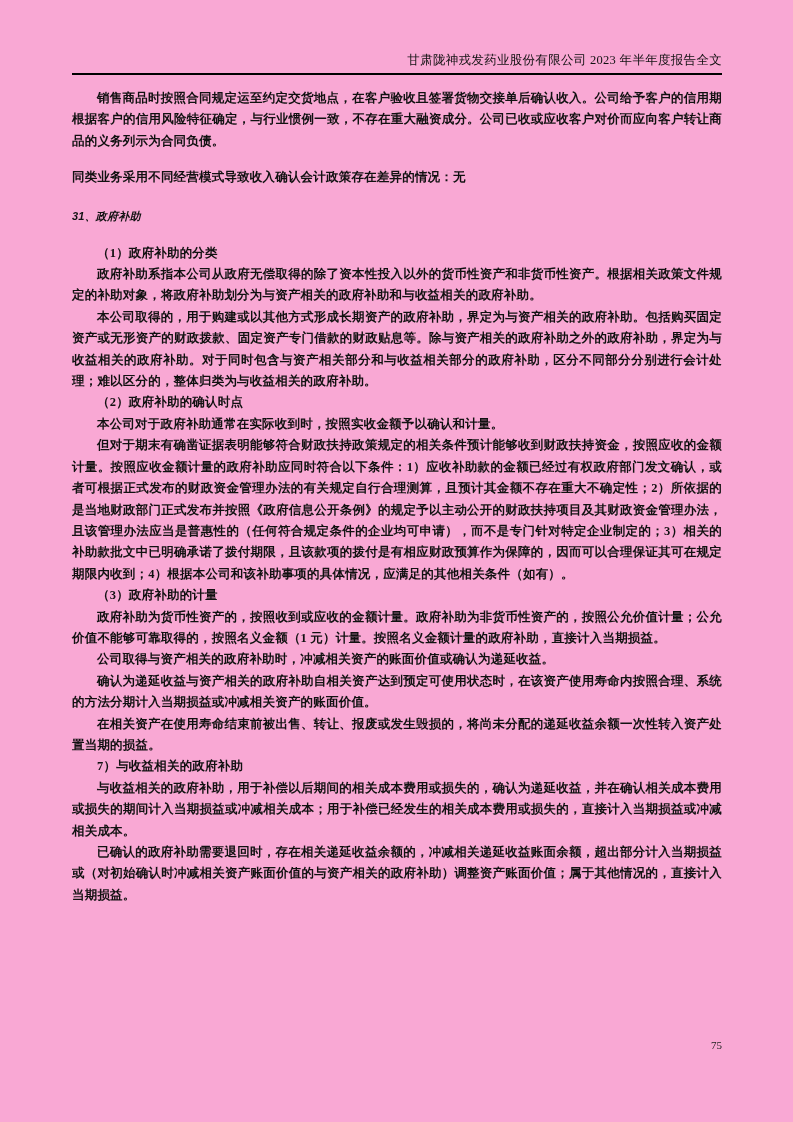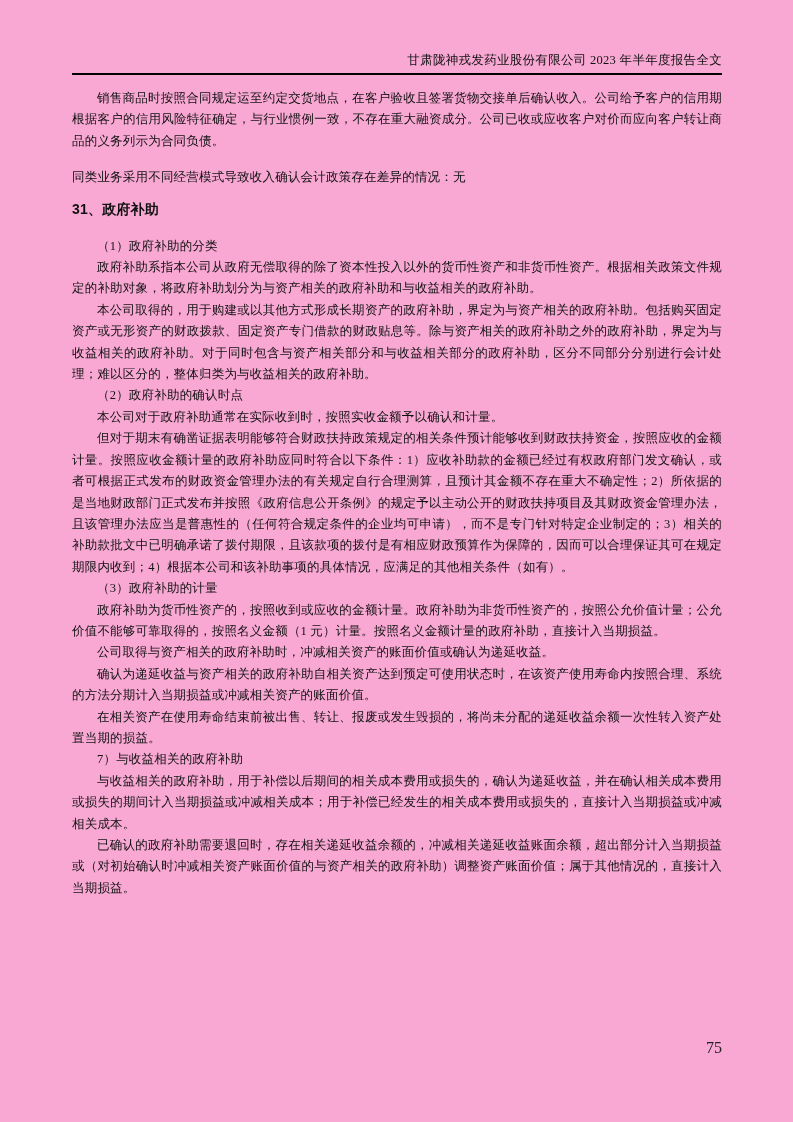--- a/index.html
+++ b/index.html
@@ -29,40 +29,42 @@
     top: 88px;
     left: 72px;
     width: 650px;
   }
   .para {
     margin: 0;
     font-size: 12.5px;
     line-height: 21.4px;
     text-align: justify;
     letter-spacing: 0.2px;
+    font-weight: bold;
   }
   .para.body { text-indent: 2em; }
   .para.flush { text-indent: 0; }
   .para.spaced { margin-top: 15px; }
   .para.heading {
     font-family: "Liberation Sans", "DejaVu Sans", sans-serif;
     font-weight: bold;
-    font-size: 14px;
+    font-size: 11px;
     line-height: 20px;
     text-indent: 0;
-    margin-top: 10px;
+    margin-top: 17px;
     margin-bottom: 17px;
+    font-style: italic;
   }
   .footer {
     position: absolute;
     top: 1039px;
     left: 72px;
     width: 650px;
     text-align: right;
-    font-size: 16px;
+    font-size: 11px;
     color: #222222;
   }
 </style>
 </head>
 <body>
 
 <div class="page">
   <div class="header">
     <span>甘肃陇神戎发药业股份有限公司 2023 年半年度报告全文</span>
   </div>

